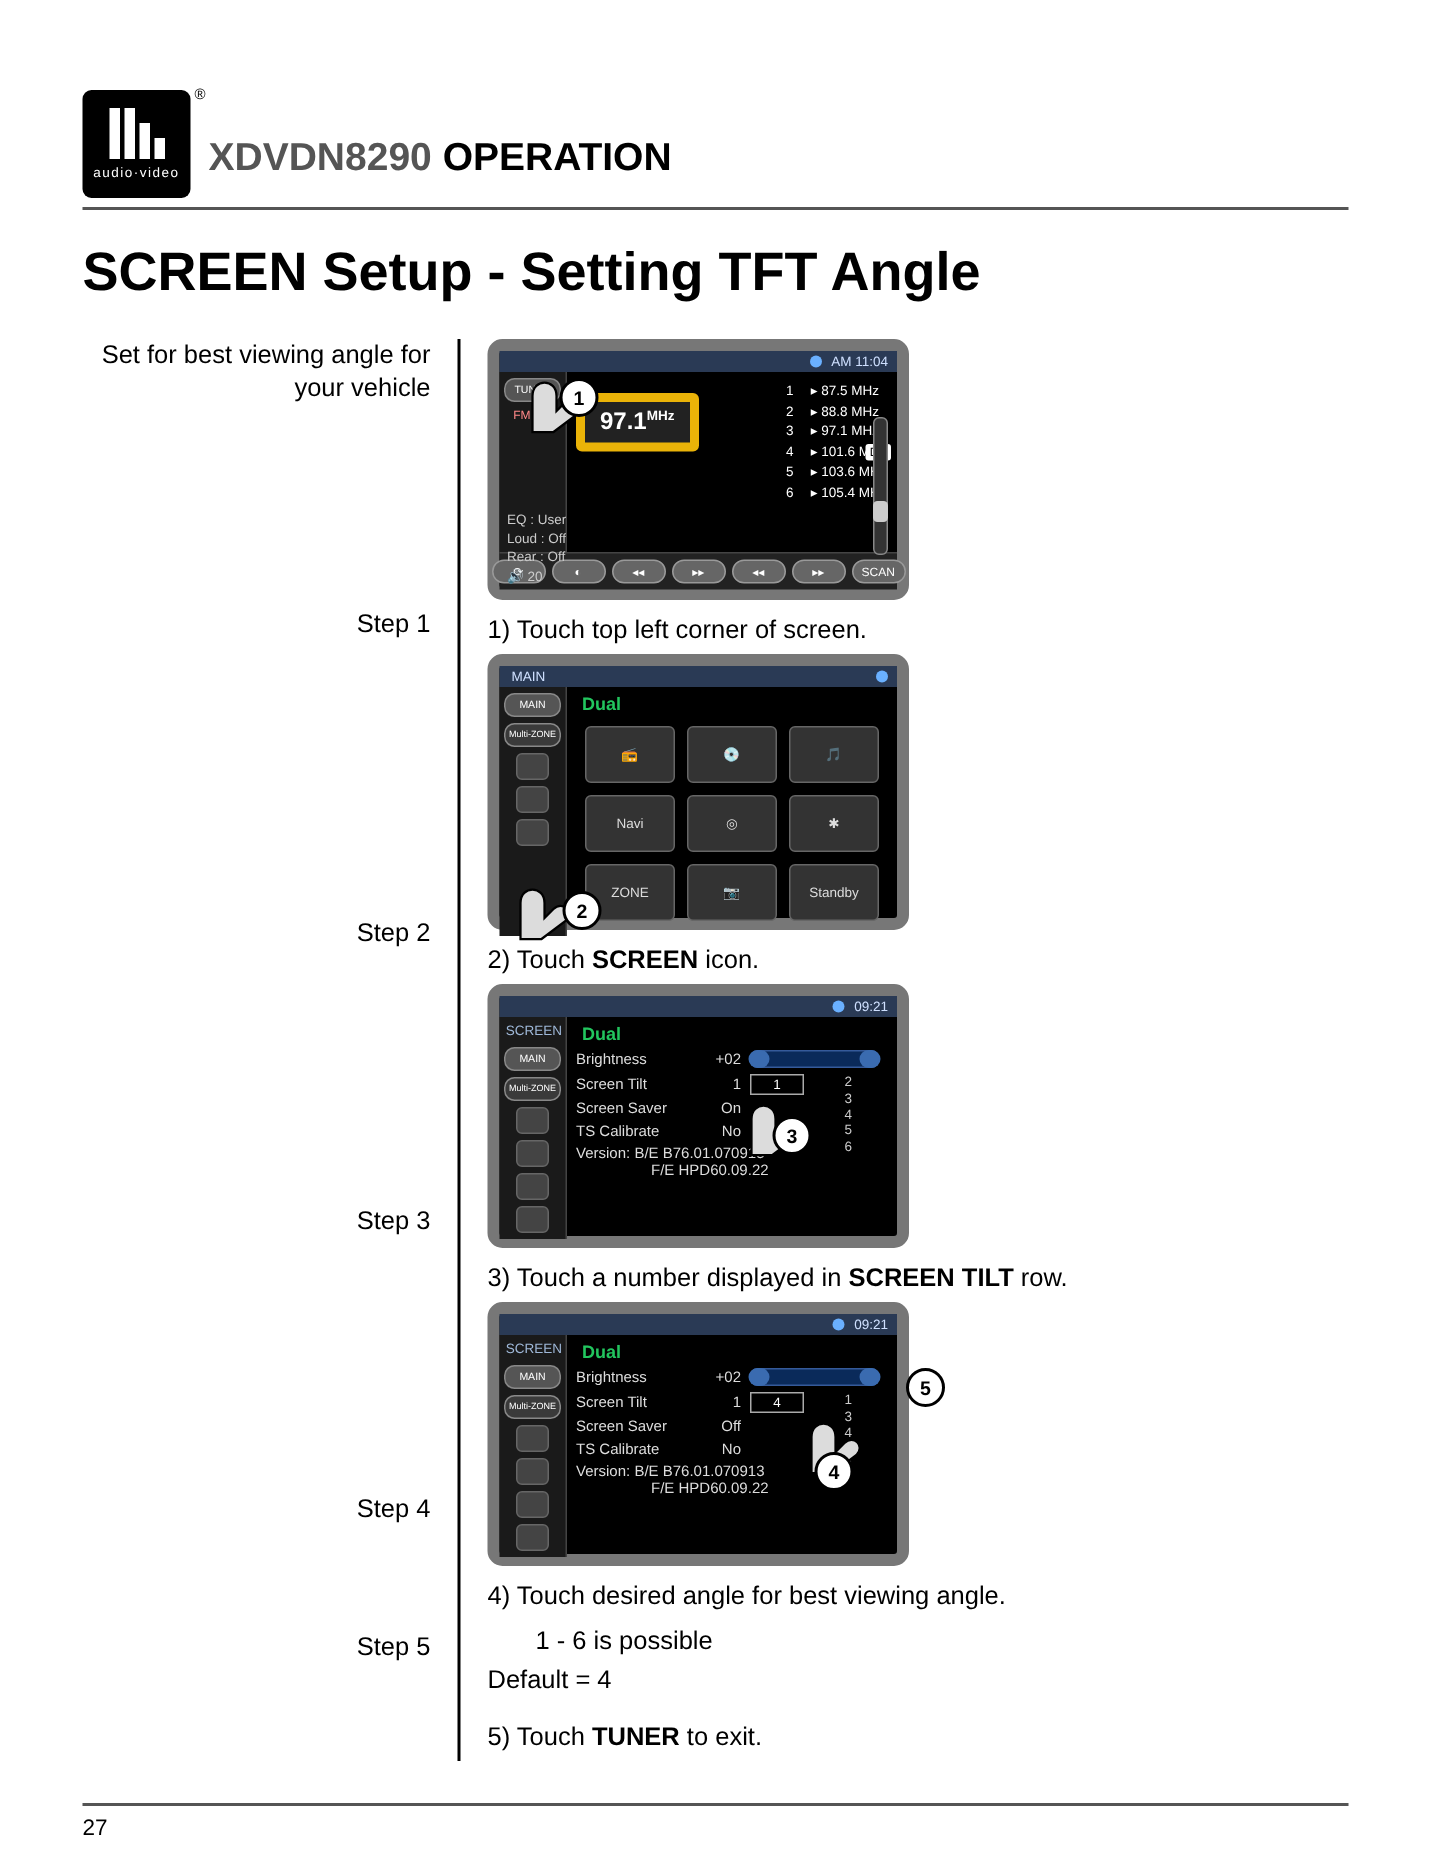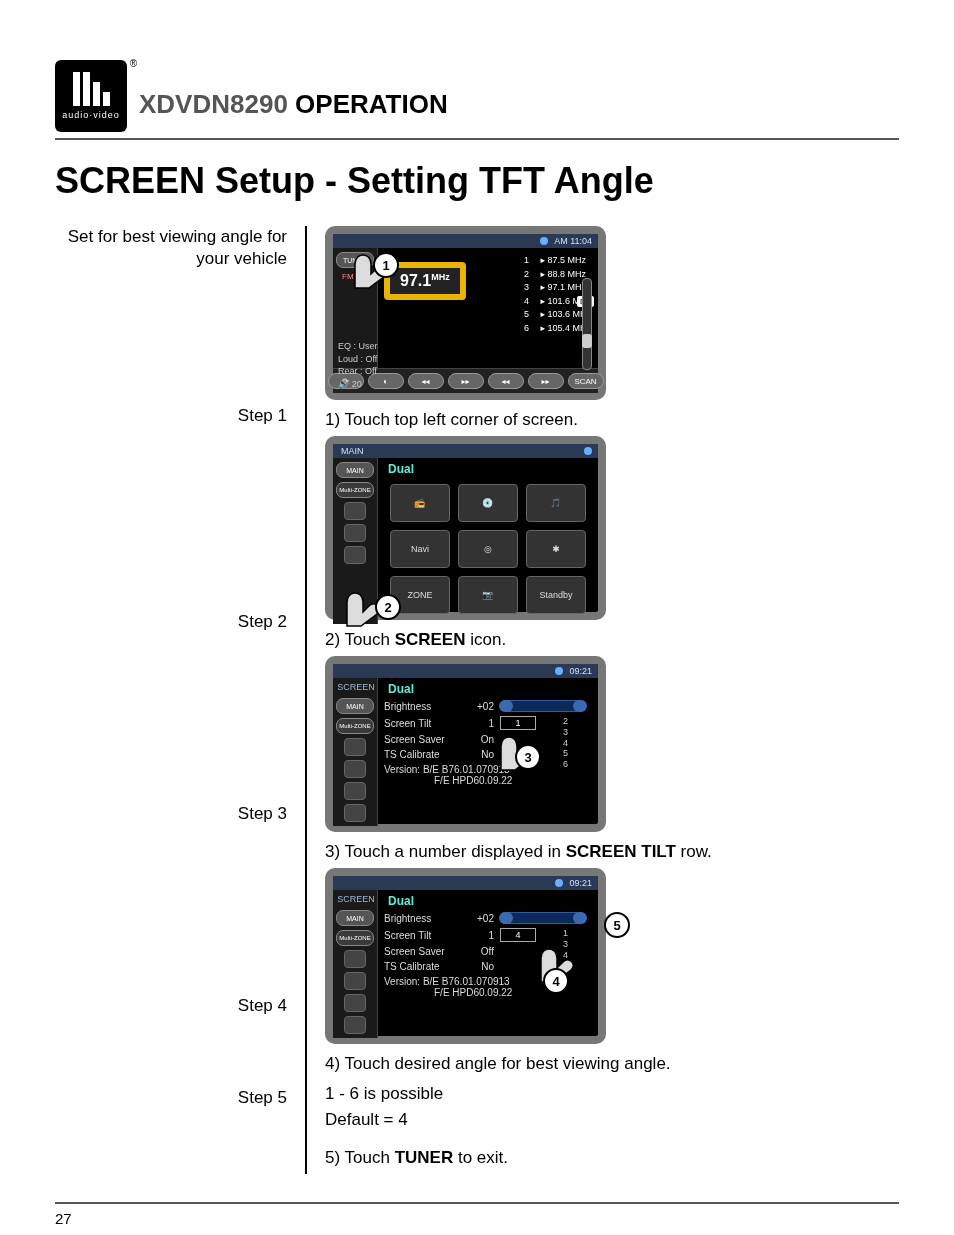--- a/index.html
+++ b/index.html
@@ -93,21 +93,21 @@
     flex:0 0 auto;min-width:26px;height:14px;border-radius:8px;background:#666;
     border:1px solid #999;color:#fff;font-size:8px;display:flex;
     align-items:center;justify-content:center;padding:0 4px;
   }
   
   .grid-icons{display:grid;grid-template-columns:repeat(3,1fr);gap:8px;padding:6px;}
   .grid-icons .g{
     height:36px;background:#333;border:1px solid #666;border-radius:4px;
     display:flex;align-items:center;justify-content:center;font-size:9px;color:#ddd;
   }
-  .dual-logo{color:#5eead4;font-size:12px;font-weight:bold;margin:0 0 2px 4px;}
+  .dual-logo{color:#22c55e;font-size:12px;font-weight:bold;margin:0 0 2px 4px;}
   
   .screen-title{color:#9fb8d8;font-size:9px;margin:0 0 2px 2px;}
   .setting-row{display:flex;font-size:10px;color:#ddd;padding:2px 0;align-items:center;}
   .setting-row .lbl{width:76px;}
   .setting-row .val{width:34px;text-align:right;margin-right:6px;}
   .bar{
     width:84px;height:10px;background:#0a2a5a;border-radius:5px;position:relative;
     border:1px solid #355a9a;
   }
   .bar::before,.bar::after{
@@ -407,21 +407,21 @@
             <svg viewBox="0 0 46 46">
                 <path d="M8 44 L8 20 C8 8 24 8 24 20 L24 30 L30 24 C36 18 44 26 38 32 L22 44 Z" fill="#dcdcdc" stroke="#000" stroke-width="1.5"></path>
               </svg>
           </div>
         </div>
         <div class="call" style="left:210px;top:92px;">4</div>
         <div class="call" style="right:-32px;top:36px;">5</div>
       </div>
 
       <p>4) Touch desired angle for best viewing angle.</p>
-      <p style="margin-top:10px;">1 - 6  is possible</p>
+      <p style="margin-top:10px;margin-left:32px;">1 - 6  is possible</p>
       <p>Default = 4</p>
 
       <p style="margin-top:18px;">
         <span>5) Touch </span><span class="b">TUNER</span><span> to exit.</span>
       </p>
 
     </div>
   </div>
 
   <div class="footer-rule"></div>

